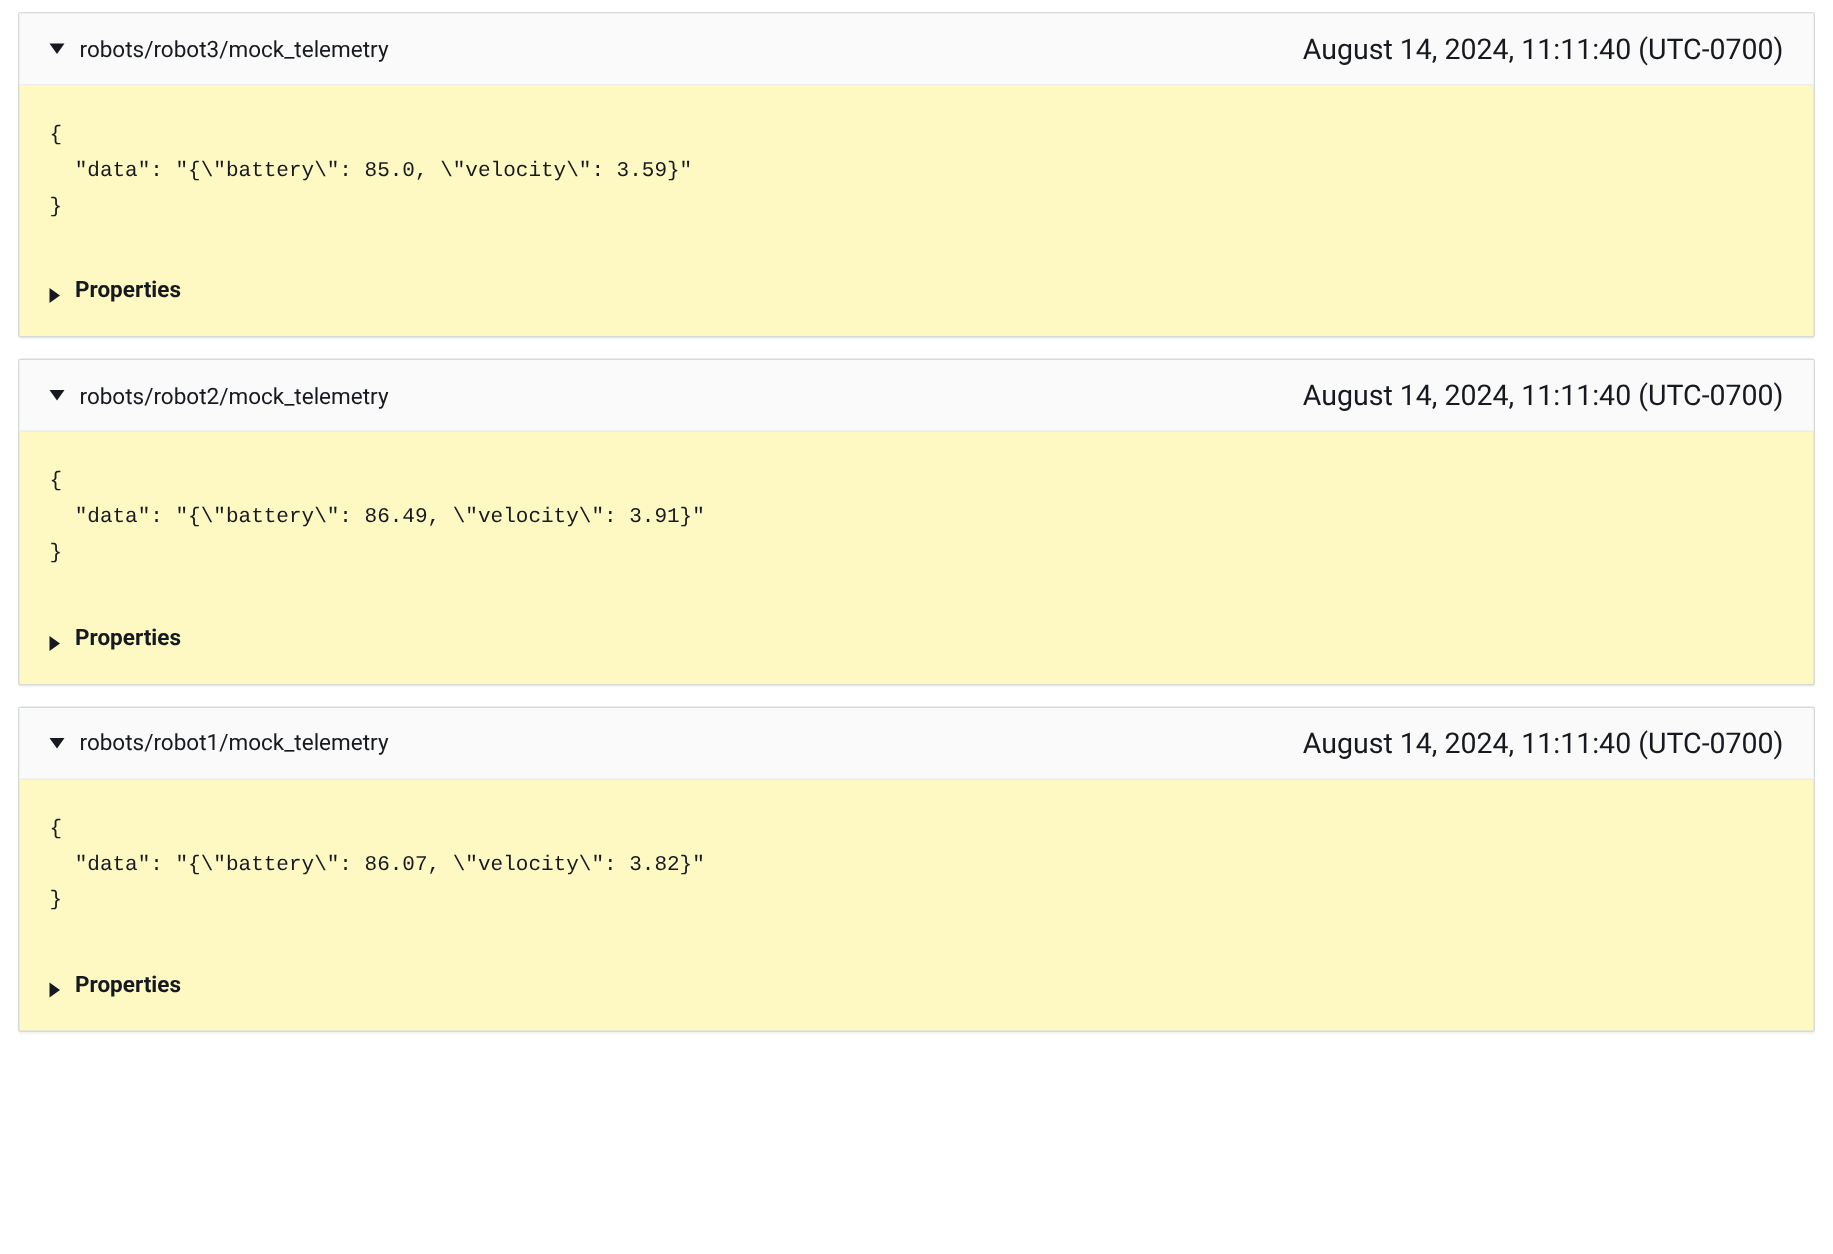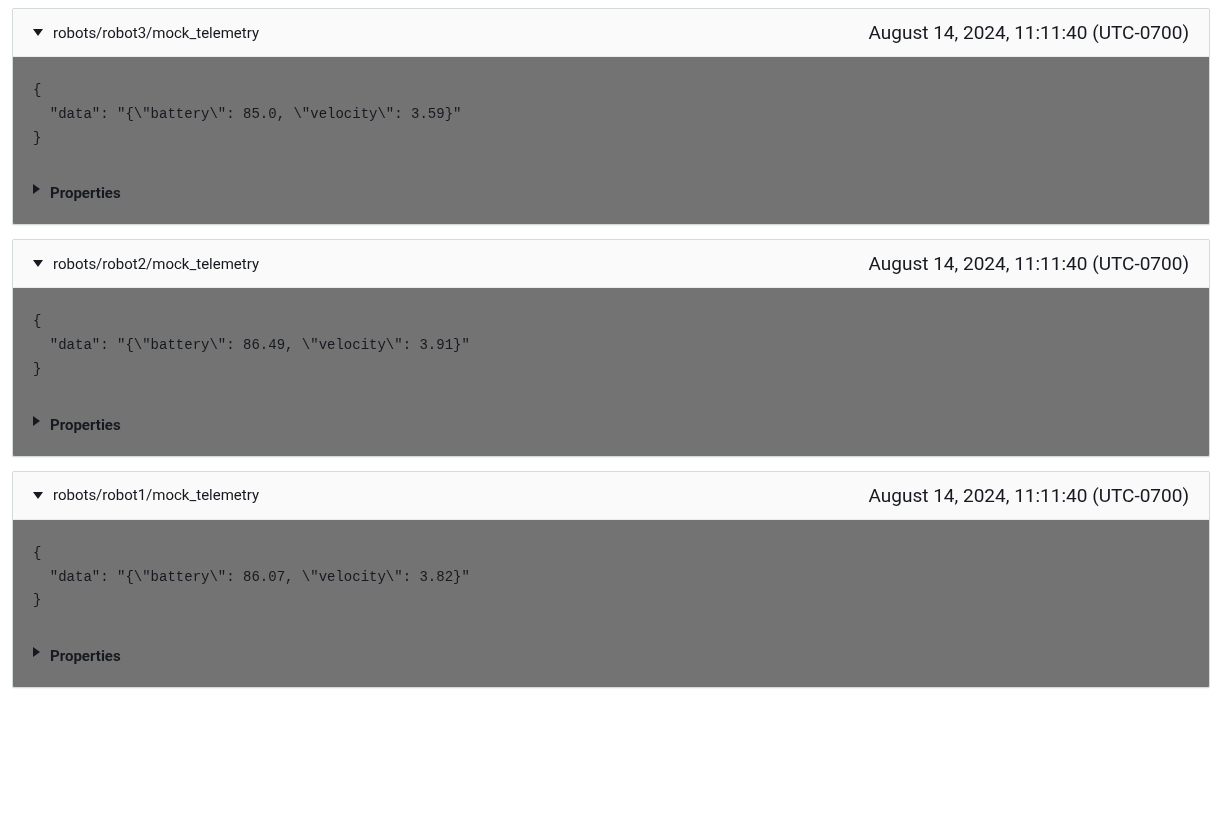--- a/index.html
+++ b/index.html
@@ -11,21 +11,21 @@
       font-family: -apple-system, BlinkMacSystemFont, "Segoe UI", Roboto, "Helvetica Neue", Arial, sans-serif;
       background: #ffffff;
       padding: 8px 12px;
       color: #16191f;
     }
     .message-card {
       border: 1px solid #d5dbdb;
       border-radius: 2px;
       margin-bottom: 14px;
       box-shadow: 0 1px 1px rgba(0,0,0,0.05);
-      background: #737373;
+      background: #fef9c3;
     }
     .message-header {
       display: flex;
       align-items: center;
       justify-content: space-between;
       padding: 12px 20px;
       background: #fafafa;
       border-bottom: 1px solid #eaeded;
       cursor: pointer;
     }
@@ -65,21 +65,21 @@
     .payload {
       font-family: "Courier New", Courier, monospace;
       font-size: 14px;
       line-height: 1.7;
       white-space: pre;
       color: #16191f;
       margin-bottom: 30px;
     }
     .properties-row {
       display: flex;
-      align-items: flex-start;
+      align-items: flex-end;
       gap: 10px;
       cursor: pointer;
       padding: 4px 0;
     }
     .properties-label {
       font-size: 15px;
       font-weight: 700;
       color: #16191f;
     }
   </style>

